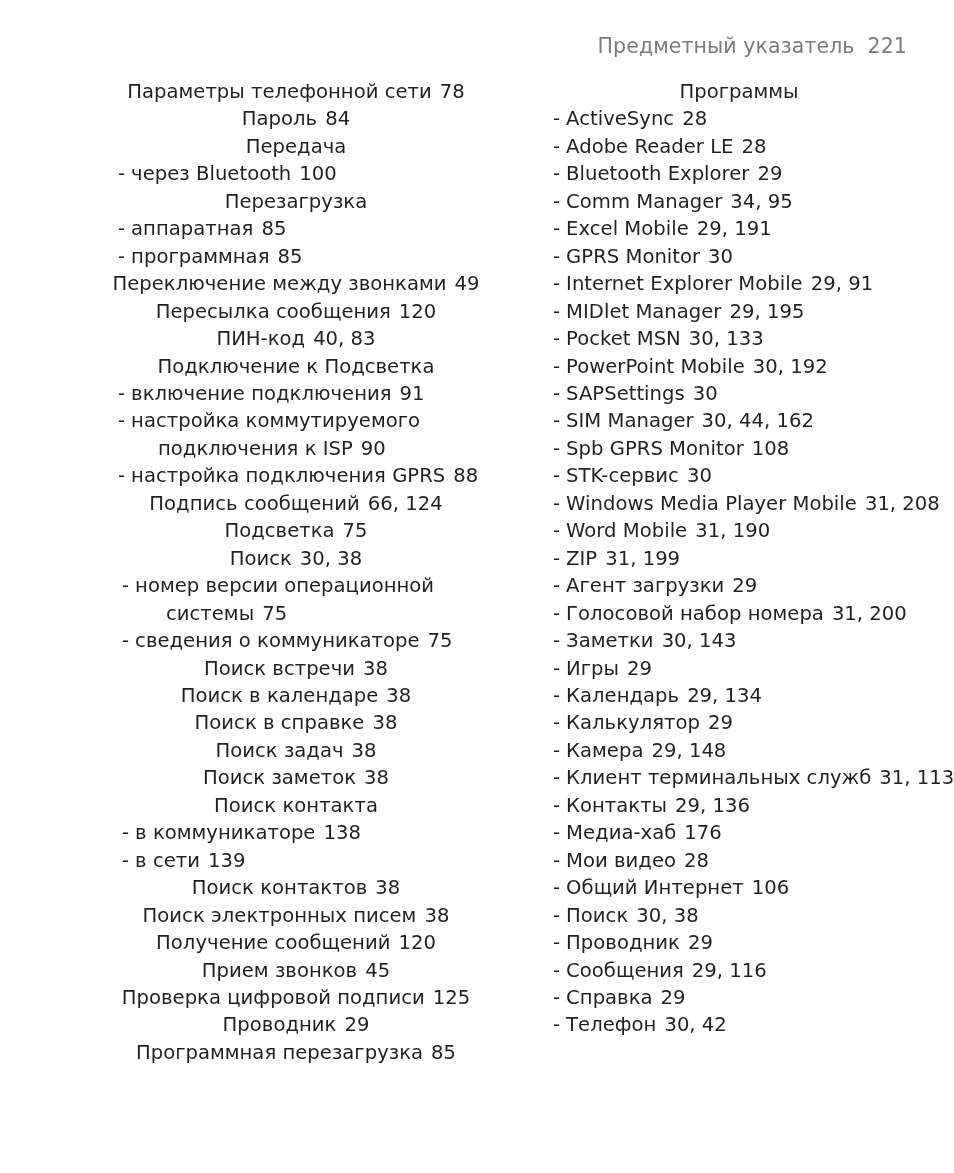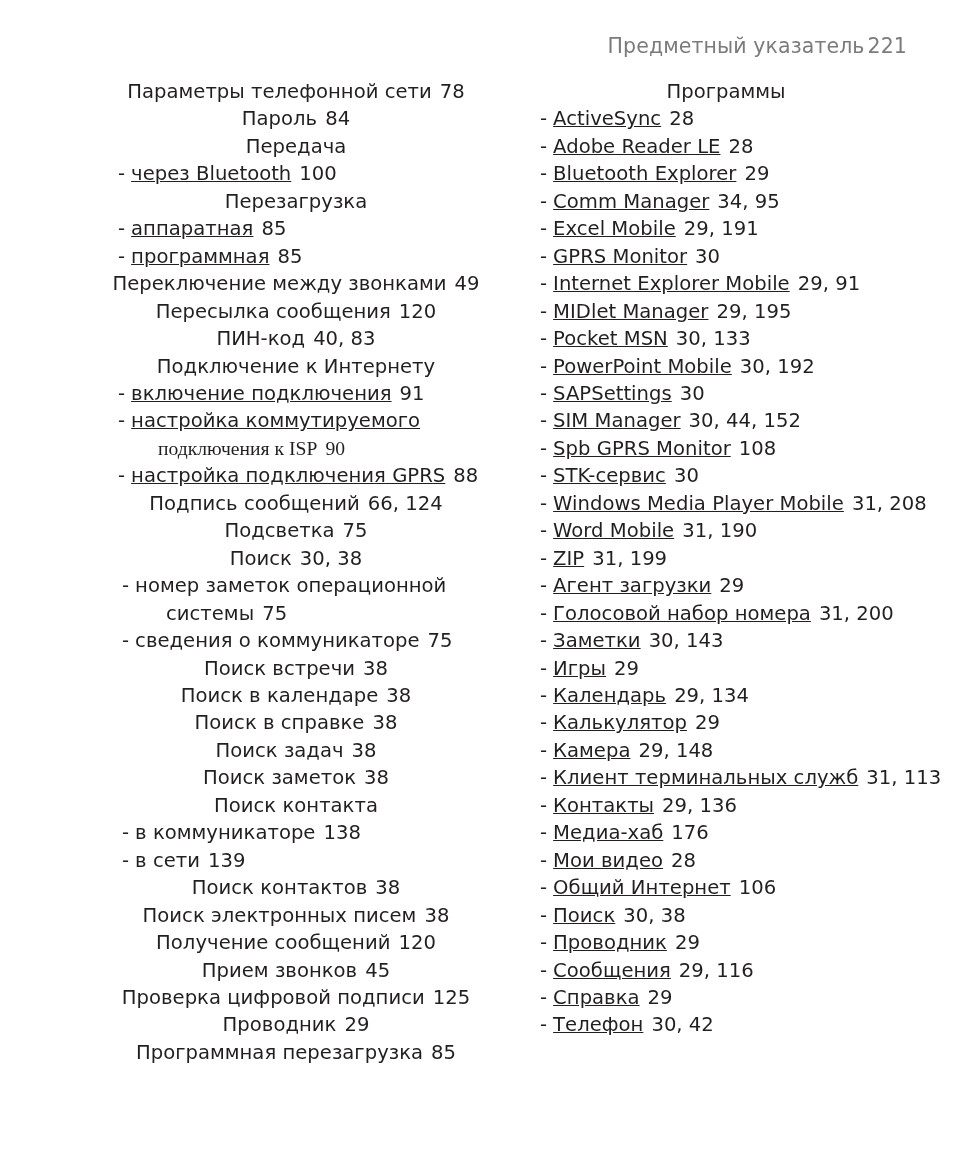--- a/index.html
+++ b/index.html
@@ -16,58 +16,58 @@
     overflow: hidden;
   }
 
   
   .page-header {
     position: absolute;
     top: 34px;
     right: 47px;
     display: flex;
     align-items: baseline;
-    gap: 3px;
+    gap: 13px;
     font-size: 20.5px;
     color: #7b7b7d;
     letter-spacing: 0.1px;
     white-space: nowrap;
   }
 
   
   .columns {
     position: absolute;
     top: 78px;
     left: 0;
     width: 954px;
   }
   .column {
     position: absolute;
     top: 0;
   }
   .column-left  { left: 96px;  width: 400px; }
-  .column-right { left: 516px; width: 420px; }
+  .column-right { left: 529px; width: 420px; }
 
   .entry {
     font-size: 19.6px;
     line-height: 27.45px;
     color: #231f20;
     white-space: nowrap;
     letter-spacing: 0.02px;
   }
   
   .entry.lvl0 { padding-left: 0; text-align: center; }
   
-  .entry.lvl1 { padding-left: 22px; text-decoration: underline; }
+  .entry.lvl1 { padding-left: 22px; }
   
   .column-right .entry.lvl1 { padding-left: 24px; }
   
   .entry.lvl1b { padding-left: 26px; }
   
-  .entry.lvl2 { padding-left: 62px; font-family: Liberation Serif, serif; }
+  .entry.lvl2 { padding-left: 62px; }
   .entry.lvl2b { padding-left: 70px; }
 
   .dash {
     display: inline-block;
     margin-right: 6px;
   }
   .locator {
     display: inline-block;
     margin-left: 8px;
   }
@@ -85,29 +85,29 @@
       <div class="entry lvl0"><span>Параметры телефонной сети</span><span class="locator">78</span></div>
       <div class="entry lvl0"><span>Пароль</span><span class="locator">84</span></div>
       <div class="entry lvl0"><span>Передача</span></div>
       <div class="entry lvl1"><span class="dash">-</span><span>через Bluetooth</span><span class="locator">100</span></div>
       <div class="entry lvl0"><span>Перезагрузка</span></div>
       <div class="entry lvl1"><span class="dash">-</span><span>аппаратная</span><span class="locator">85</span></div>
       <div class="entry lvl1"><span class="dash">-</span><span>программная</span><span class="locator">85</span></div>
       <div class="entry lvl0"><span>Переключение между звонками</span><span class="locator">49</span></div>
       <div class="entry lvl0"><span>Пересылка сообщения</span><span class="locator">120</span></div>
       <div class="entry lvl0"><span>ПИН-код</span><span class="locator">40, 83</span></div>
-      <div class="entry lvl0"><span>Подключение к Интернету</span></div>
+      <div class="entry lvl0"><span>Подключение к Подсветка</span></div>
       <div class="entry lvl1"><span class="dash">-</span><span>включение подключения</span><span class="locator">91</span></div>
       <div class="entry lvl1"><span class="dash">-</span><span>настройка коммутируемого</span></div>
       <div class="entry lvl2"><span>подключения к ISP</span><span class="locator">90</span></div>
       <div class="entry lvl1"><span class="dash">-</span><span>настройка подключения GPRS</span><span class="locator">88</span></div>
       <div class="entry lvl0"><span>Подпись сообщений</span><span class="locator">66, 124</span></div>
       <div class="entry lvl0"><span>Подсветка</span><span class="locator">75</span></div>
       <div class="entry lvl0"><span>Поиск</span><span class="locator">30, 38</span></div>
-      <div class="entry lvl1b"><span class="dash">-</span><span>номер заметок операционной</span></div>
+      <div class="entry lvl1b"><span class="dash">-</span><span>номер версии операционной</span></div>
       <div class="entry lvl2b"><span>системы</span><span class="locator">75</span></div>
       <div class="entry lvl1b"><span class="dash">-</span><span>сведения о коммуникаторе</span><span class="locator">75</span></div>
       <div class="entry lvl0"><span>Поиск встречи</span><span class="locator">38</span></div>
       <div class="entry lvl0"><span>Поиск в календаре</span><span class="locator">38</span></div>
       <div class="entry lvl0"><span>Поиск в справке</span><span class="locator">38</span></div>
       <div class="entry lvl0"><span>Поиск задач</span><span class="locator">38</span></div>
       <div class="entry lvl0"><span>Поиск заметок</span><span class="locator">38</span></div>
       <div class="entry lvl0"><span>Поиск контакта</span></div>
       <div class="entry lvl1b"><span class="dash">-</span><span>в коммуникаторе</span><span class="locator">138</span></div>
       <div class="entry lvl1b"><span class="dash">-</span><span>в сети</span><span class="locator">139</span></div>
@@ -125,21 +125,21 @@
       <div class="entry lvl1"><span class="dash">-</span><span>Adobe Reader LE</span><span class="locator">28</span></div>
       <div class="entry lvl1"><span class="dash">-</span><span>Bluetooth Explorer</span><span class="locator">29</span></div>
       <div class="entry lvl1"><span class="dash">-</span><span>Comm Manager</span><span class="locator">34, 95</span></div>
       <div class="entry lvl1"><span class="dash">-</span><span>Excel Mobile</span><span class="locator">29, 191</span></div>
       <div class="entry lvl1"><span class="dash">-</span><span>GPRS Monitor</span><span class="locator">30</span></div>
       <div class="entry lvl1"><span class="dash">-</span><span>Internet Explorer Mobile</span><span class="locator">29, 91</span></div>
       <div class="entry lvl1"><span class="dash">-</span><span>MIDlet Manager</span><span class="locator">29, 195</span></div>
       <div class="entry lvl1"><span class="dash">-</span><span>Pocket MSN</span><span class="locator">30, 133</span></div>
       <div class="entry lvl1"><span class="dash">-</span><span>PowerPoint Mobile</span><span class="locator">30, 192</span></div>
       <div class="entry lvl1"><span class="dash">-</span><span>SAPSettings</span><span class="locator">30</span></div>
-      <div class="entry lvl1"><span class="dash">-</span><span>SIM Manager</span><span class="locator">30, 44, 152</span></div>
+      <div class="entry lvl1"><span class="dash">-</span><span>SIM Manager</span><span class="locator">30, 44, 162</span></div>
       <div class="entry lvl1"><span class="dash">-</span><span>Spb GPRS Monitor</span><span class="locator">108</span></div>
       <div class="entry lvl1"><span class="dash">-</span><span>STK-сервис</span><span class="locator">30</span></div>
       <div class="entry lvl1"><span class="dash">-</span><span>Windows Media Player Mobile</span><span class="locator">31, 208</span></div>
       <div class="entry lvl1"><span class="dash">-</span><span>Word Mobile</span><span class="locator">31, 190</span></div>
       <div class="entry lvl1"><span class="dash">-</span><span>ZIP</span><span class="locator">31, 199</span></div>
       <div class="entry lvl1"><span class="dash">-</span><span>Агент загрузки</span><span class="locator">29</span></div>
       <div class="entry lvl1"><span class="dash">-</span><span>Голосовой набор номера</span><span class="locator">31, 200</span></div>
       <div class="entry lvl1"><span class="dash">-</span><span>Заметки</span><span class="locator">30, 143</span></div>
       <div class="entry lvl1"><span class="dash">-</span><span>Игры</span><span class="locator">29</span></div>
       <div class="entry lvl1"><span class="dash">-</span><span>Календарь</span><span class="locator">29, 134</span></div>

